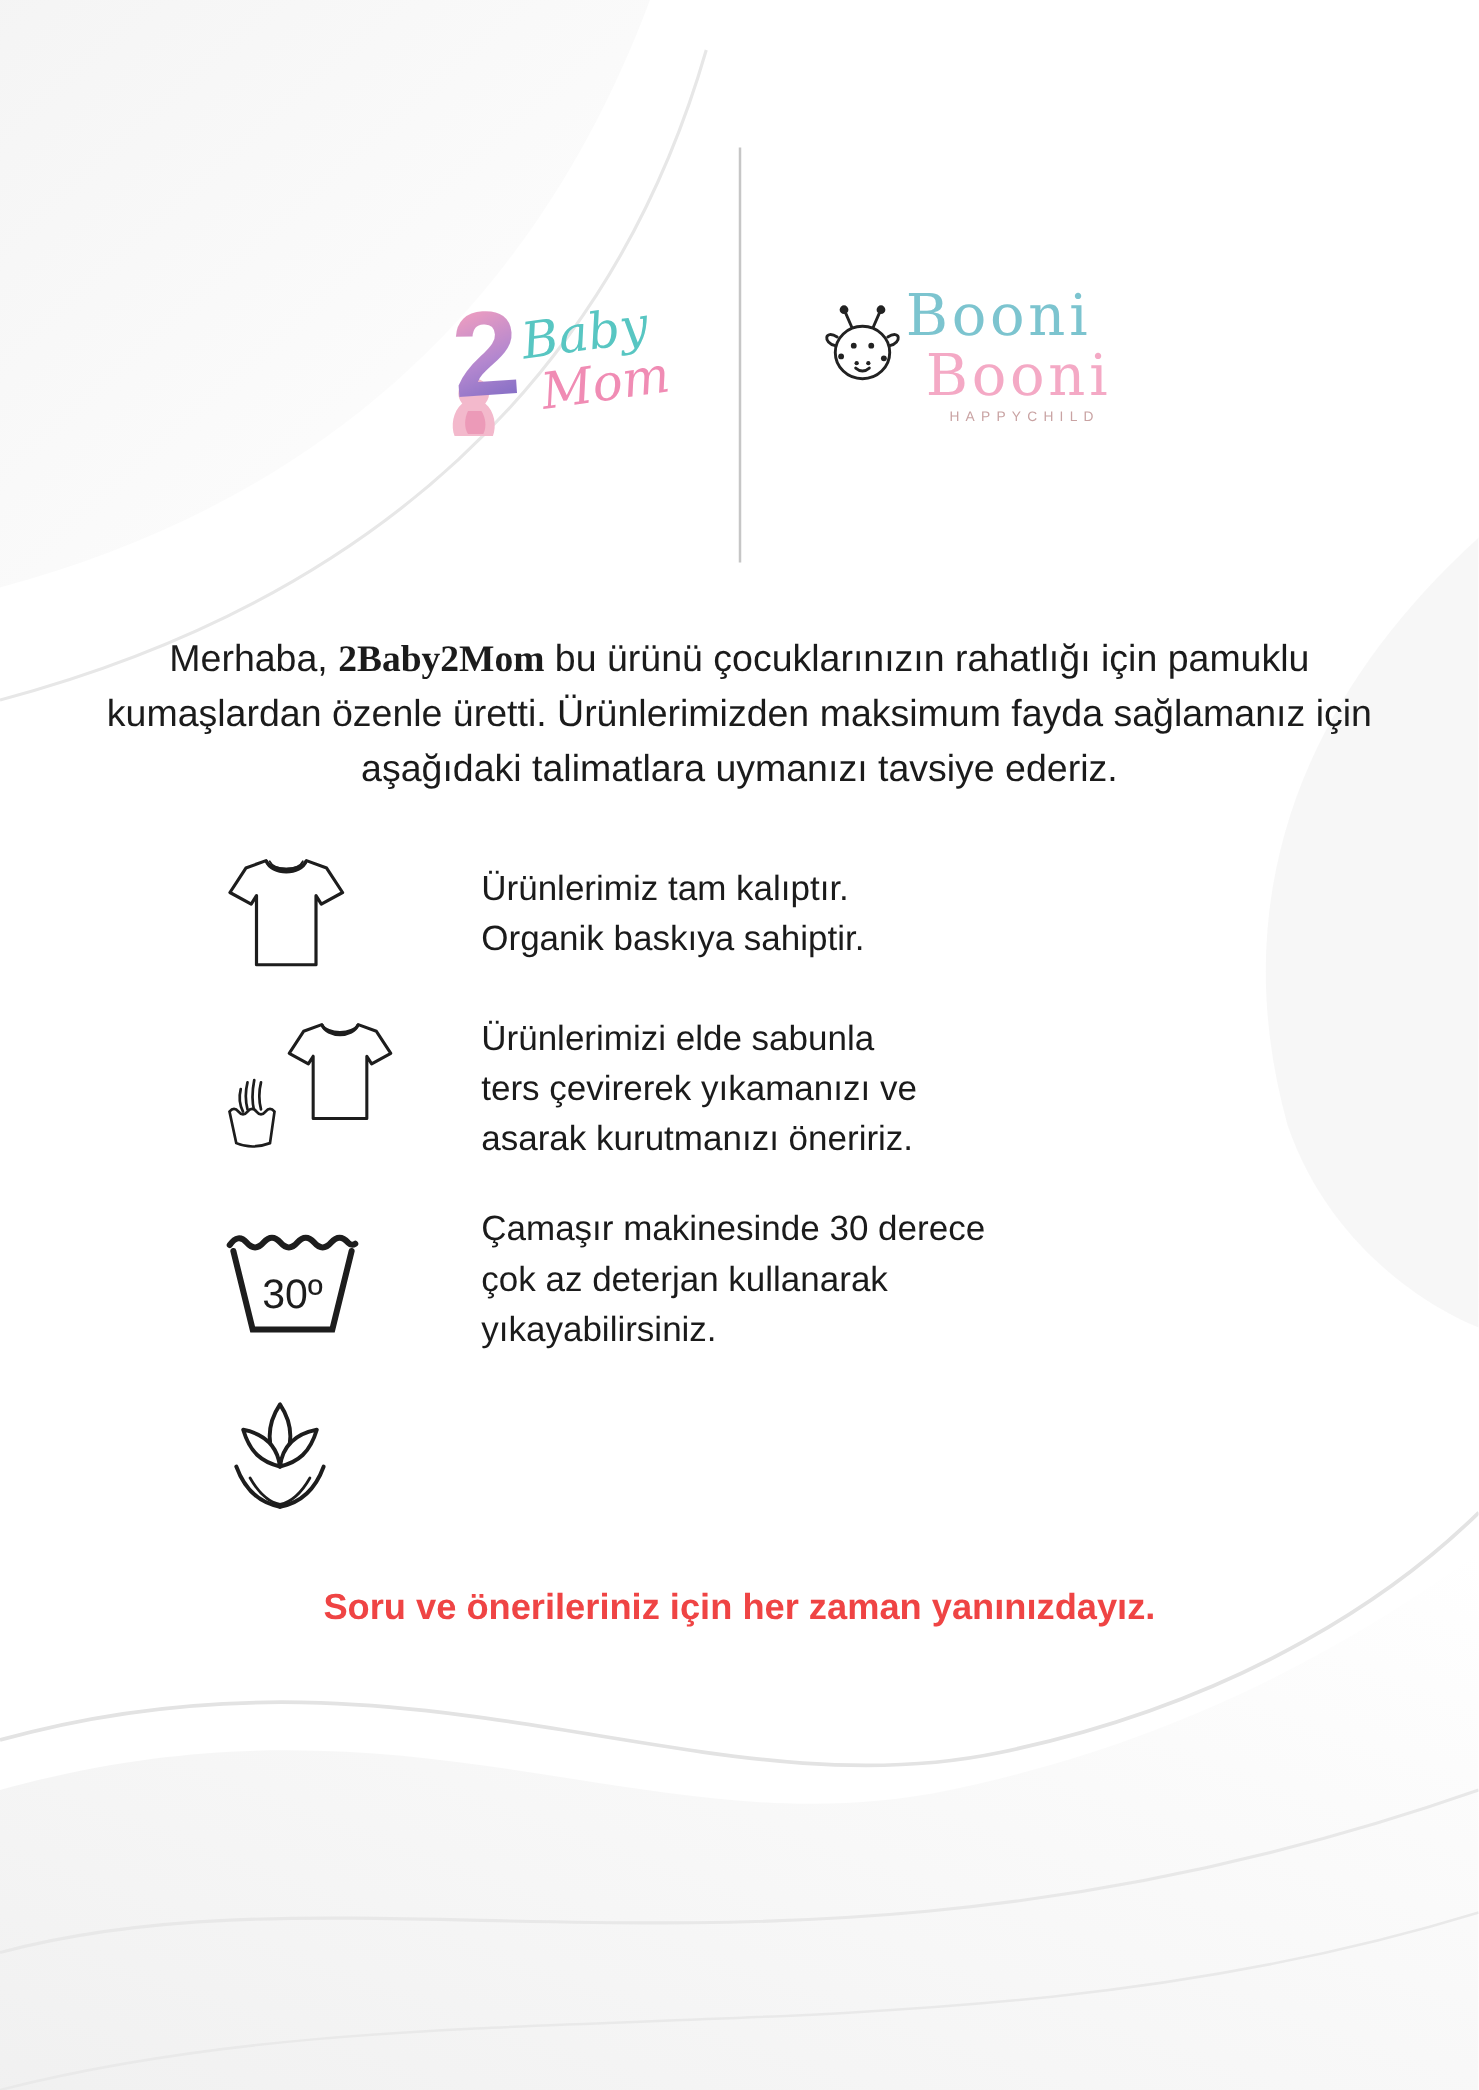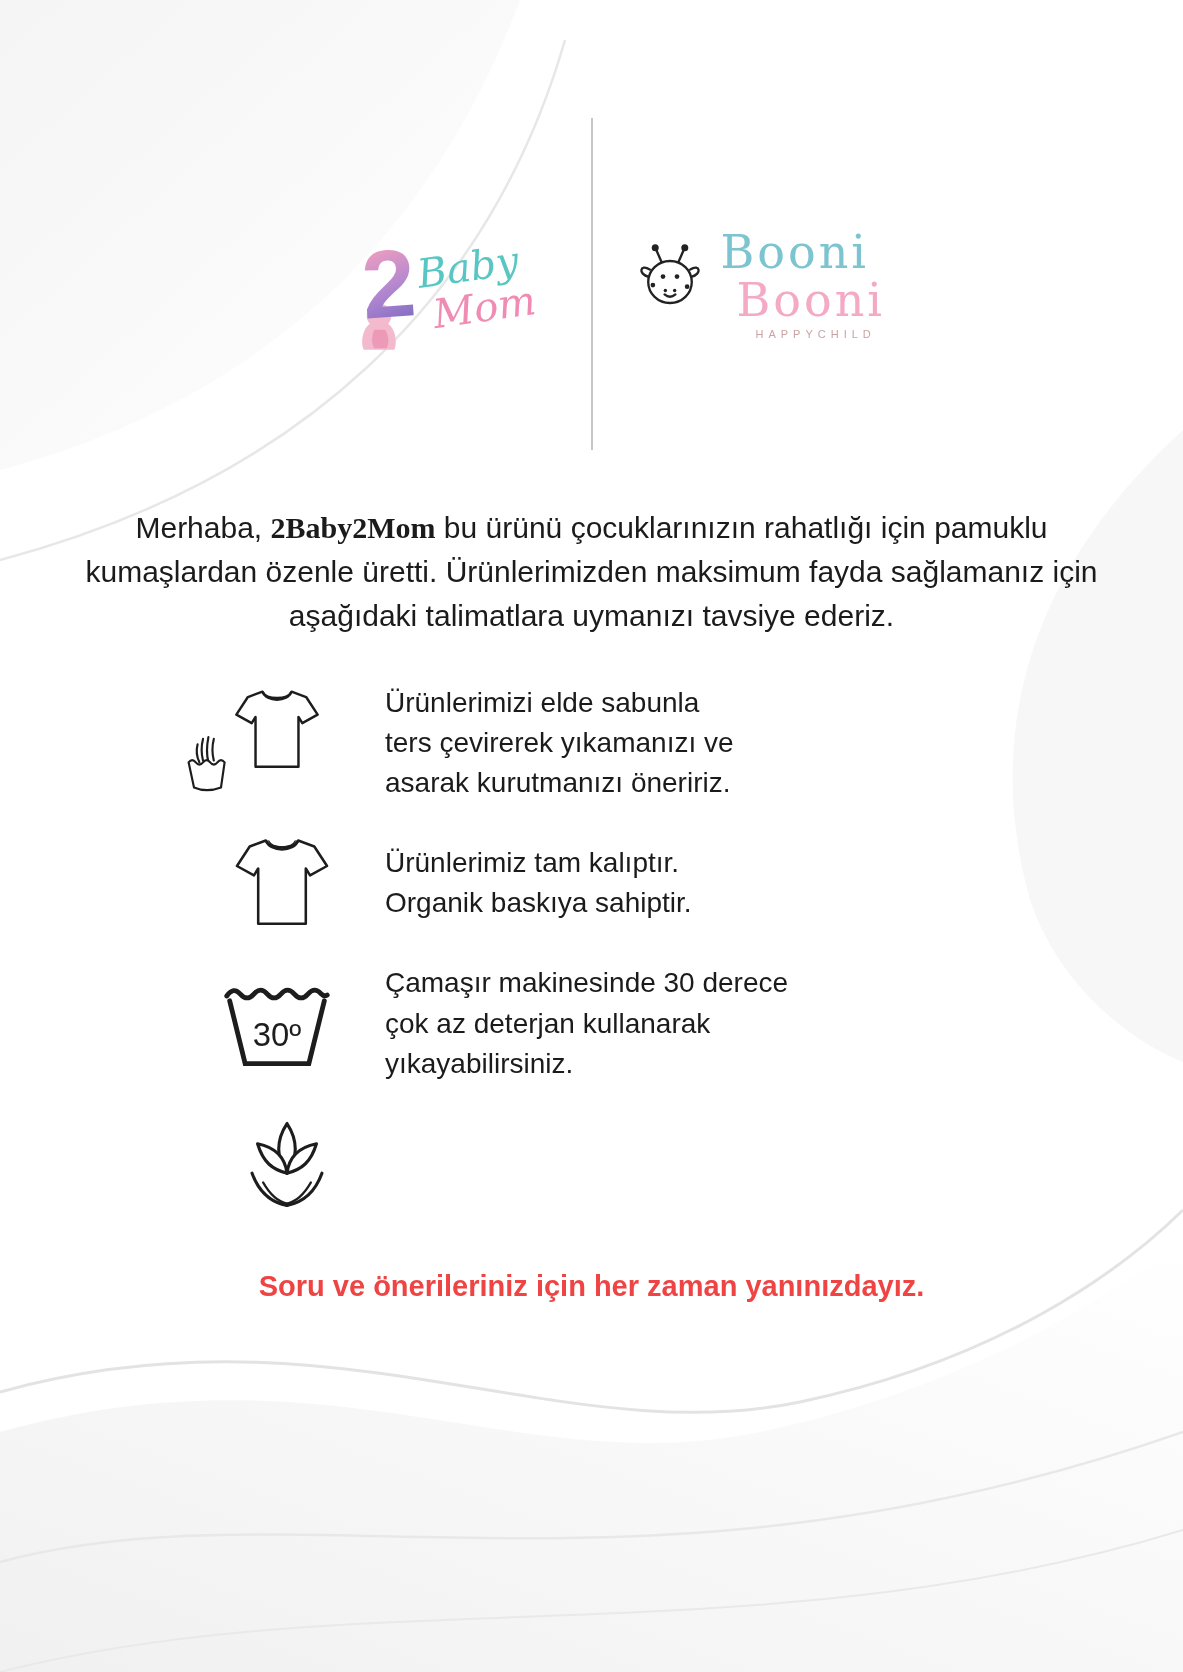--- a/index.html
+++ b/index.html
@@ -6,21 +6,21 @@
   html,body { background:#fff; }
   body { font-family:"Liberation Sans", sans-serif; color:#1b1b1b; }
   .page { position:relative; width:1183px; height:1672px; margin:0 auto; background:#fff; overflow:hidden; }
   .bg-swirls { position:absolute; inset:0; z-index:0; }
   .content { position:relative; z-index:1; }
 
   
   .logos { display:flex; justify-content:center; align-items:center; margin-top:118px; height:332px; }
   .logo-left { width:440px; display:flex; justify-content:flex-end; align-items:center; padding-right:58px; }
   .logo-divider { width:2px; height:332px; background:#c6c6c6; }
-  .logo-right { width:440px; display:flex; align-items:center; padding-left:42px; gap:16px; }
+  .logo-right { width:440px; display:flex; align-items:center; padding-left:62px; }
 
   .l2 { position:relative; display:flex; align-items:flex-start; }
   .two-glyph {
     font-size:96px; font-weight:bold; line-height:0.9;
     background:linear-gradient(160deg,#ef9ec0 10%,#b387cf 55%,#7e6bc4 95%);
     -webkit-background-clip:text; background-clip:text; color:transparent;
     transform:rotate(-4deg); position:relative; z-index:1;
   }
   .mom-figure { position:absolute; left:-6px; bottom:-30px; z-index:0; }
   .babymom-col { display:flex; flex-direction:column; transform:rotate(-8deg); margin-left:4px; margin-top:6px; }
@@ -32,21 +32,21 @@
   .booni-line2 { font-family:"DejaVu Serif", serif; font-size:46px; color:#f4a9c5; letter-spacing:3px; line-height:1.05; margin-left:16px; }
   .booni-tagline { font-size:11px; letter-spacing:5px; color:#c9a3a3; margin-top:4px; margin-left:35px; }
 
   
   .intro { text-align:center; font-size:30px; line-height:1.46; max-width:1030px; margin:56px auto 0; }
   .intro b { font-weight:bold;font-family:Liberation Serif, serif; }
 
   
   .instructions { width:800px; margin:46px 0 0 178px; display:flex; flex-direction:column; gap:32px; }
   .item { display:flex; align-items:center; gap:52px; }
-  .item-icon { flex:0 0 155px; display:flex; justify-content:flex-end; align-items:center; position:relative; }
+  .item-icon { flex:0 0 155px; display:flex; justify-content:flex-start; align-items:center; position:relative; }
   .item-text { font-size:28px; line-height:1.43; white-space:pre-line; }
 
   .composite { position:relative; width:150px; height:112px; }
   .composite .tshirt-small { position:absolute; right:10px; top:0; }
   .composite .tub { position:absolute; left:2px; bottom:0; }
 
   
   .footer-line { text-align:center; font-weight:bold; font-size:29px; margin-top:58px; color:#ef4444; }
 </style>
 </head>
@@ -120,20 +120,34 @@
           <span class="booni-line1">Booni</span>
           <span class="booni-line2">Booni</span>
           <span class="booni-tagline">HAPPYCHILD</span>
         </div>
       </div>
     </div>
 
     <p class="intro"><span>Merhaba, </span><b>2Baby2Mom</b><span> bu ürünü çocuklarınızın rahatlığı için pamuklu kumaşlardan özenle üretti. Ürünlerimizden maksimum fayda sağlamanız için aşağıdaki talimatlara uymanızı tavsiye ederiz.</span></p>
 
     <div class="instructions">
+
+      <div class="item">
+        <div class="item-icon">
+          <svg viewBox="0 0 120 112" width="102" height="96">
+            <g fill="#fff" stroke="#1d1d1d" stroke-width="3" stroke-linejoin="round">
+              <path d="M41 6 L22 13 L7 36 L27 47 L32 39 L32 104 L88 104 L88 39 L93 47 L113 36 L98 13 L79 6 C74 17 46 17 41 6 Z"></path>
+              <path d="M41 6 C46 20 74 20 79 6" fill="none"></path>
+              <path d="M44 6 C49 16 71 16 76 6" fill="none" stroke-width="1.6"></path>
+            </g>
+          </svg>
+        </div>
+        <p class="item-text">Ürünlerimiz tam kalıptır.
+Organik baskıya sahiptir.</p>
+      </div>
 
       <div class="item">
         <div class="item-icon">
           <div class="composite">
             <span class="tshirt-small">
               <svg viewBox="0 0 120 112" width="92" height="86">
                 <g fill="#fff" stroke="#1d1d1d" stroke-width="3.2" stroke-linejoin="round">
                   <path d="M41 6 L22 13 L7 36 L27 47 L32 39 L32 104 L88 104 L88 39 L93 47 L113 36 L98 13 L79 6 C74 17 46 17 41 6 Z"></path>
                   <path d="M41 6 C46 20 74 20 79 6" fill="none"></path>
                 </g>
@@ -152,34 +166,20 @@
             </span>
           </div>
         </div>
         <p class="item-text">Ürünlerimizi elde sabunla
 ters çevirerek yıkamanızı ve
 asarak kurutmanızı öneririz.</p>
       </div>
 
       <div class="item">
         <div class="item-icon">
-          <svg viewBox="0 0 120 112" width="102" height="96">
-            <g fill="#fff" stroke="#1d1d1d" stroke-width="3" stroke-linejoin="round">
-              <path d="M41 6 L22 13 L7 36 L27 47 L32 39 L32 104 L88 104 L88 39 L93 47 L113 36 L98 13 L79 6 C74 17 46 17 41 6 Z"></path>
-              <path d="M41 6 C46 20 74 20 79 6" fill="none"></path>
-              <path d="M44 6 C49 16 71 16 76 6" fill="none" stroke-width="1.6"></path>
-            </g>
-          </svg>
-        </div>
-        <p class="item-text">Ürünlerimiz tam kalıptır.
-Organik baskıya sahiptir.</p>
-      </div>
-
-      <div class="item">
-        <div class="item-icon">
           <svg viewBox="0 0 116 94" width="112" height="92">
             <g fill="none" stroke="#1d1d1d" stroke-width="5" stroke-linecap="round">
               <path d="M6 18 Q13 8 20 16 Q27 24 34 16 Q41 8 48 16 Q55 24 62 16 Q69 8 76 16 Q83 24 90 16 Q97 8 104 16 Q107 19 110 17"></path>
               <path d="M9 23 L25 88 L91 88 L107 23"></path>
             </g>
             <text x="58" y="70" text-anchor="middle" font-size="34" font-family="Liberation Sans, sans-serif" fill="#1d1d1d">30º</text>
           </svg>
         </div>
         <p class="item-text">Çamaşır makinesinde 30 derece
 çok az deterjan kullanarak

